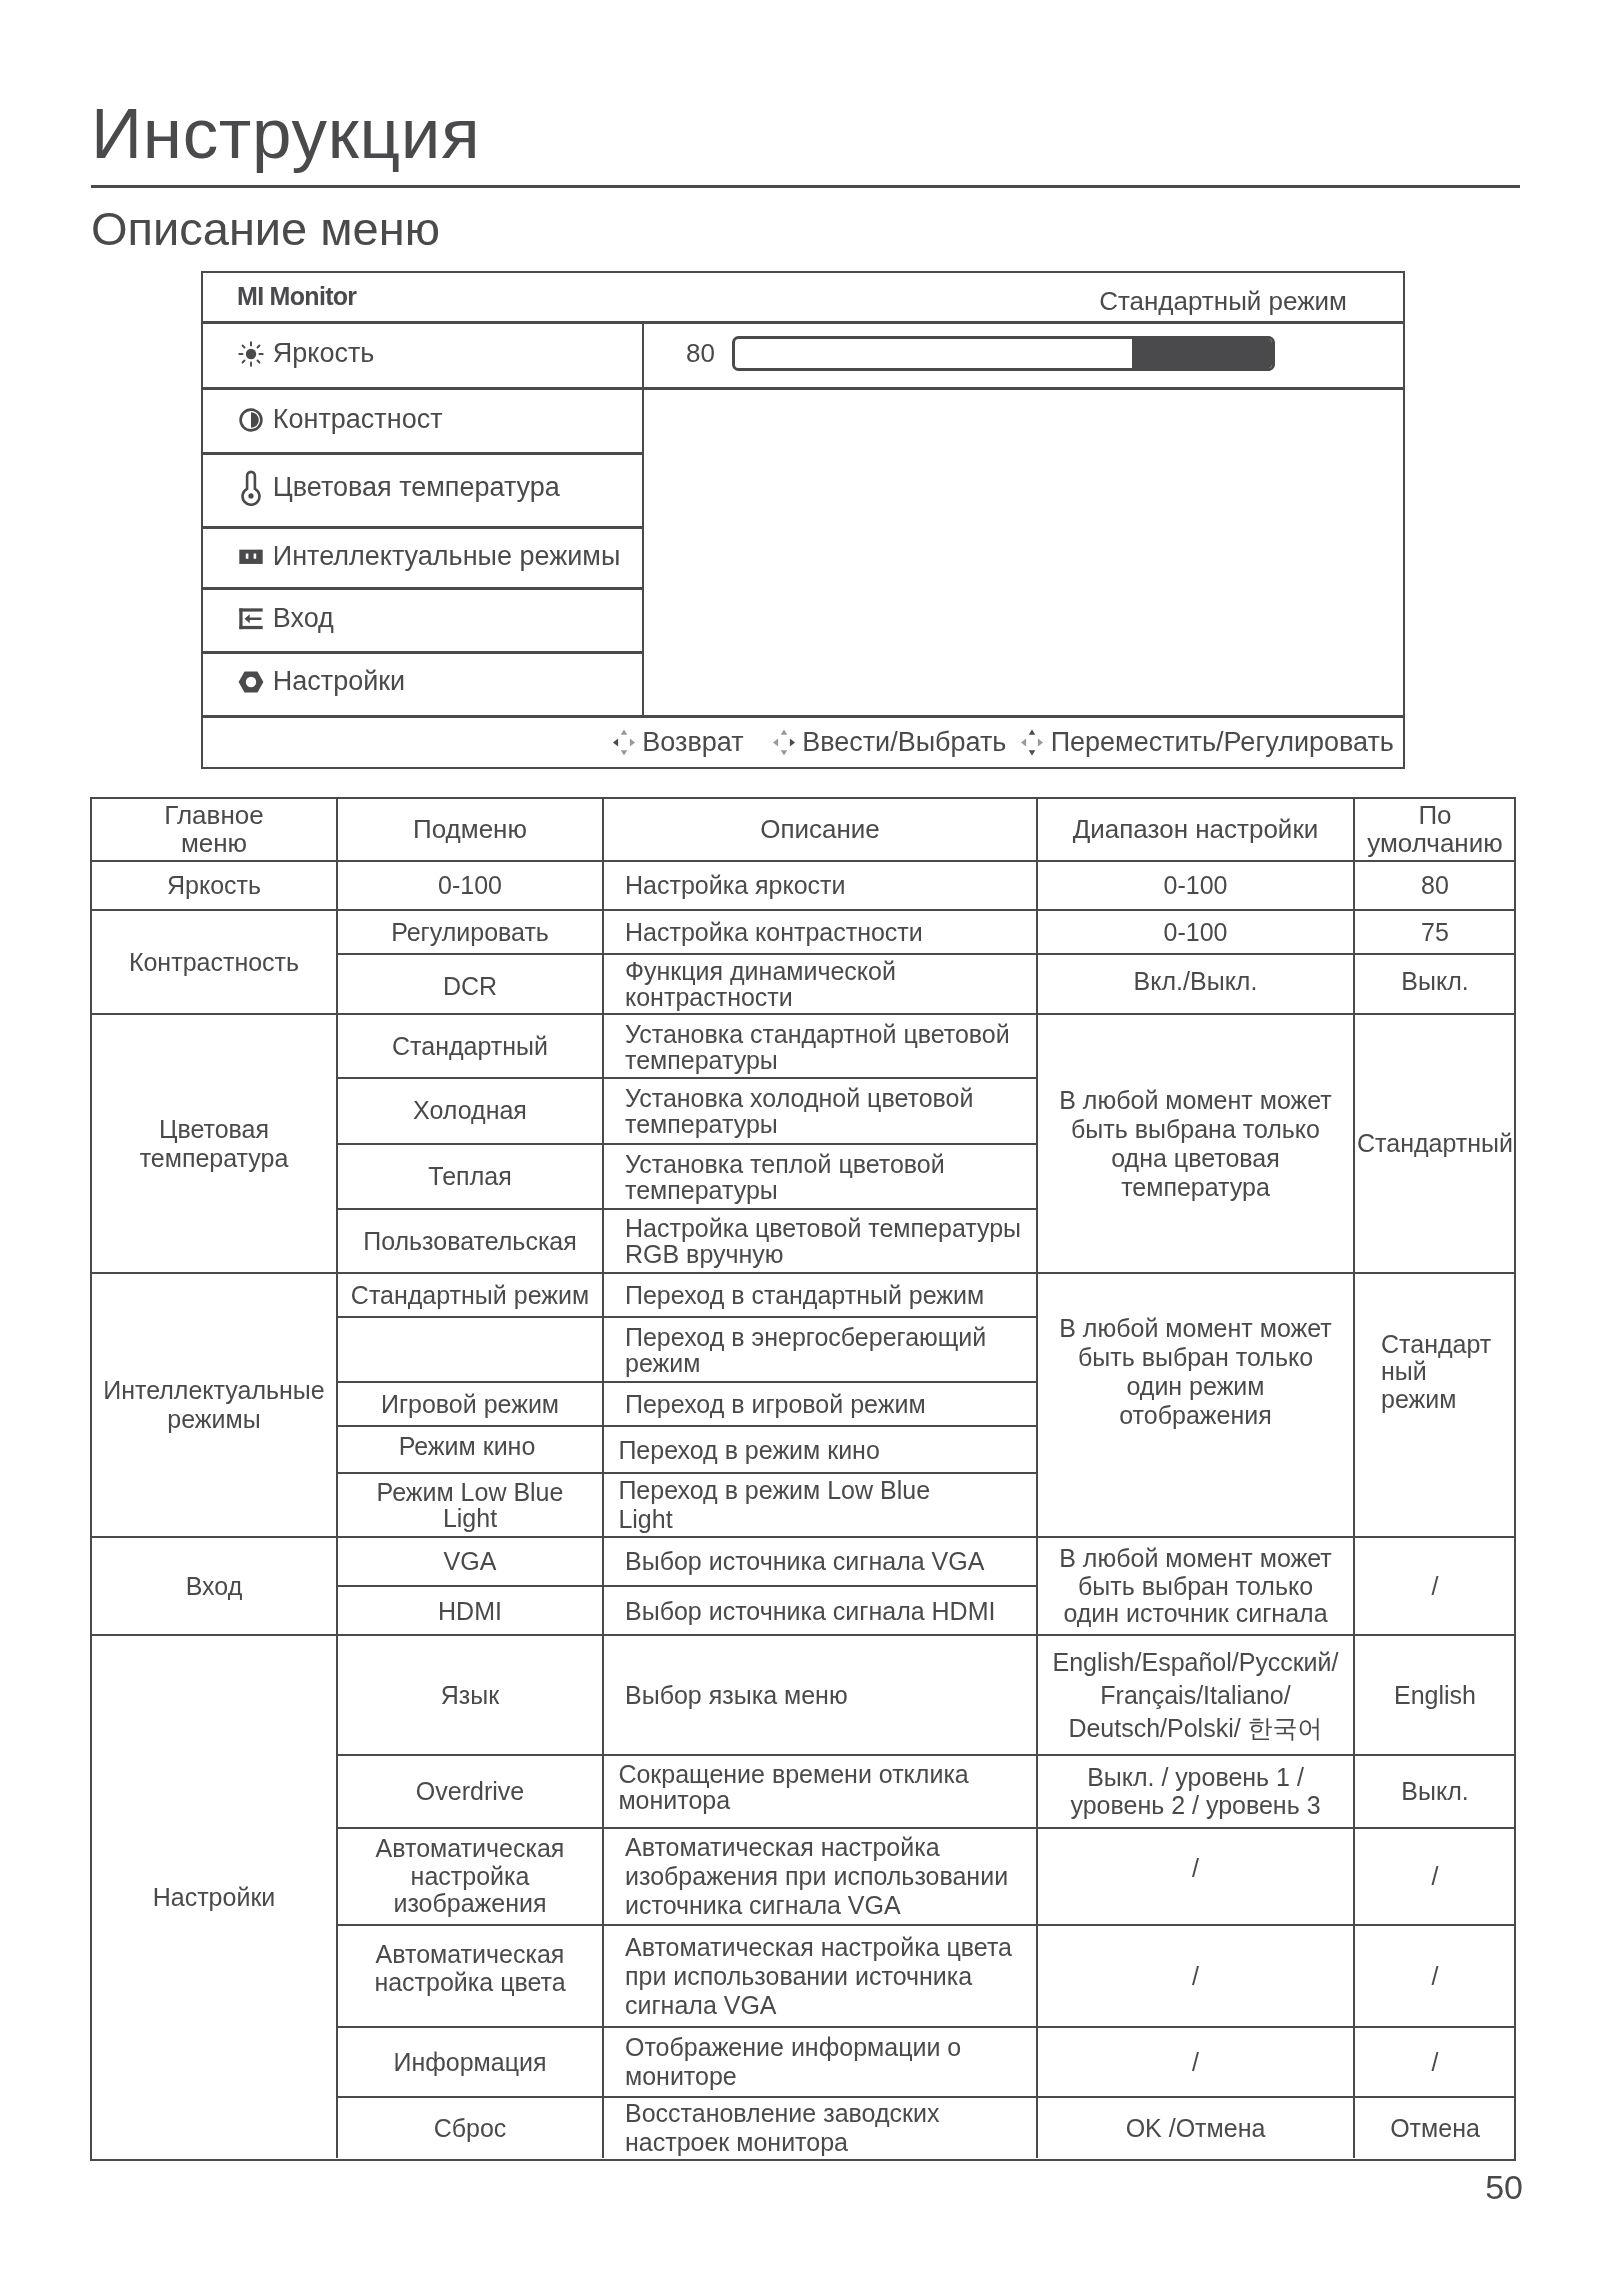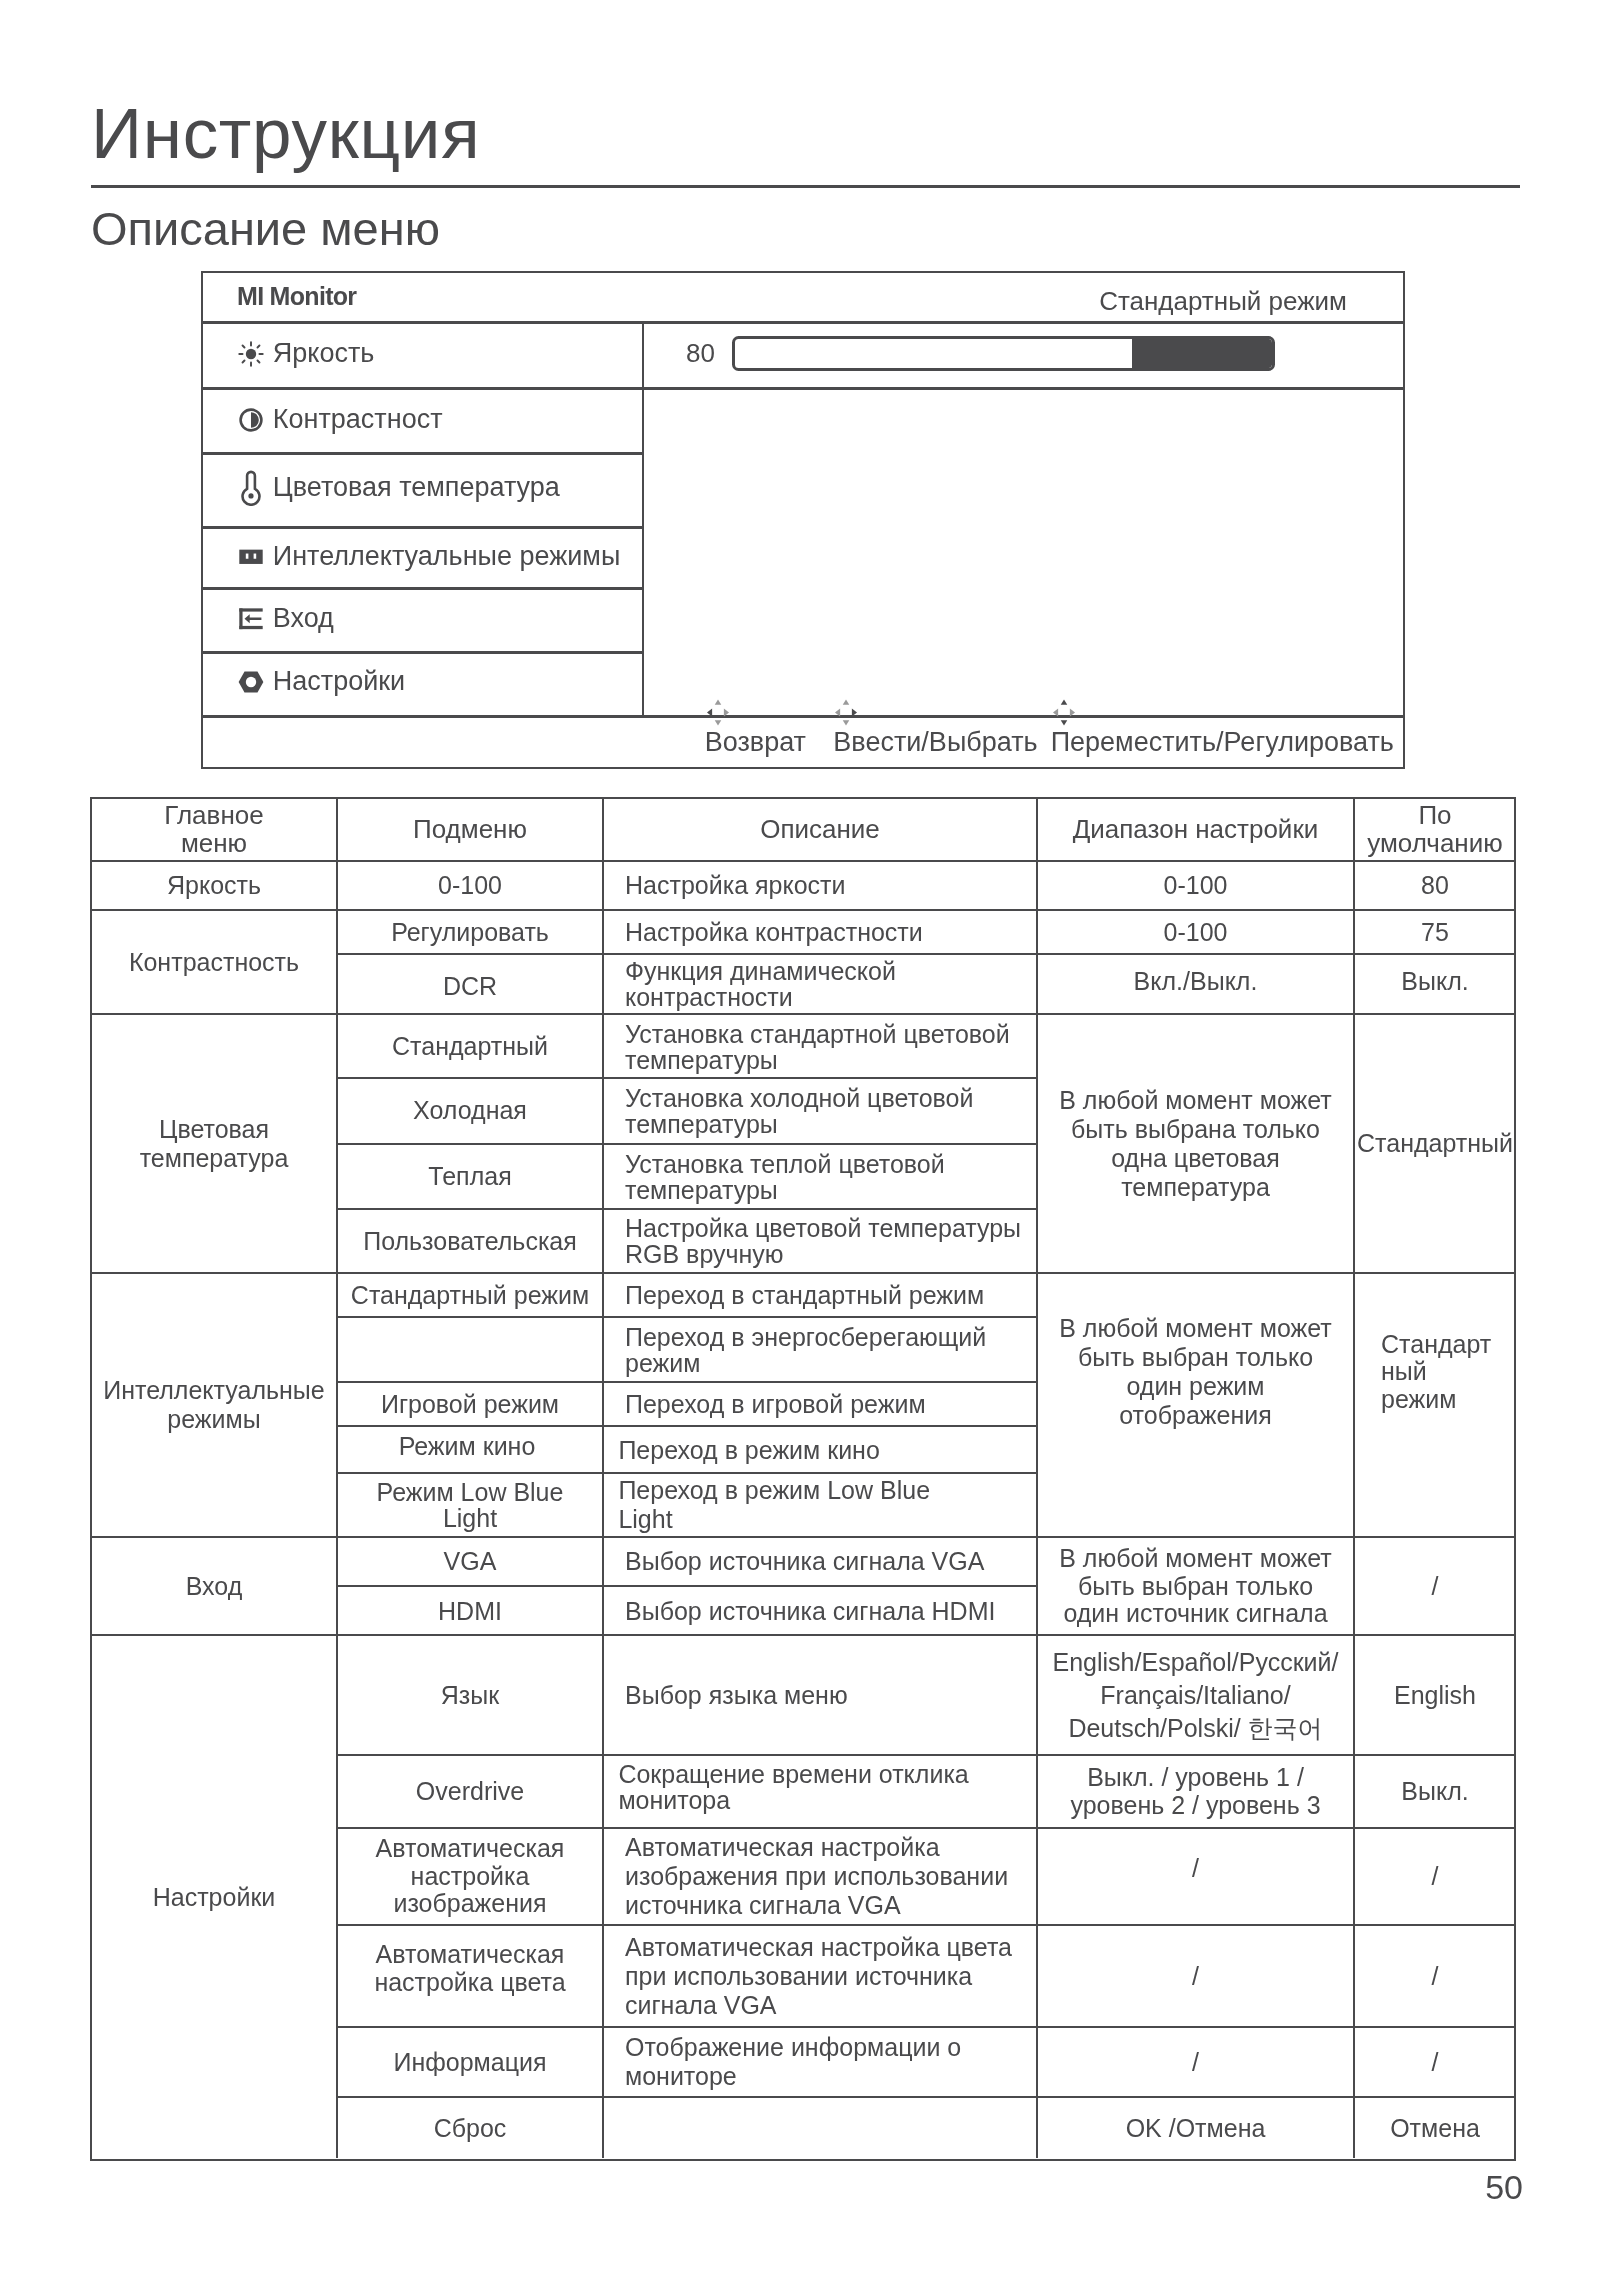--- a/index.html
+++ b/index.html
@@ -15,21 +15,21 @@
   .osd-hline { position:absolute; height:2.6px; background:#4a4a4c; }
   .osd-vline { position:absolute; width:2px; background:#4a4a4c; }
   .osd-brand { position:absolute; left:34px; top:9.1px; font-size:25px; font-weight:bold; letter-spacing:-0.7px; }
   .osd-mode { position:absolute; right:56px; top:13px; font-size:26px; }
   .osd-item { position:absolute; left:33px; height:39px; display:flex; align-items:center; font-size:27px; }
   .osd-item .ico { width:29px; height:29px; margin-right:7.8px; display:inline-flex; align-items:center; justify-content:center; }
   .osd-value { position:absolute; left:483px; top:65px; font-size:26px; }
   .osd-bar { position:absolute; left:529px; top:63px; width:543px; height:35px; border:3.3px solid #4a4a4c; border-radius:6.5px; box-sizing:border-box; overflow:hidden; background:#fff; }
   .osd-bar-fill { position:absolute; right:0; top:0; bottom:0; background:#4a4a4c; }
   .osd-footer { position:absolute; right:9.1px; bottom:9.1px; display:flex; align-items:center; font-size:27px; gap:3.9px; }
-  .nav-hint { display:inline-flex; align-items:flex-start; margin-left:23.5px;flex-direction:column; }
+  .nav-hint { display:inline-flex; align-items:center; margin-left:23.5px; }
   .nav-hint:first-child { margin-left:0; }
   .nav-hint svg { margin-right:5.2px; }
 
   
   #table { left:90px; top:797px; width:1426px; height:1364px; border:2.6px solid #4a4a4c; box-sizing:border-box; }
   .cell { position:absolute; box-sizing:border-box; display:flex; align-items:center; justify-content:center;
           text-align:center; font-size:25px; line-height:29px; color:#4a4a4c; padding:0 6.5px; white-space:pre-line; }
   .cell.left { justify-content:flex-start; text-align:left; padding-left:21px; }
   .cell.hdr { font-size:26px; line-height:27.4px; }
   .hl { position:absolute; height:2px; background:#4a4a4c; }
@@ -301,18 +301,20 @@
   <div class="cell" style="left:946px;width:315px;top:1127px;height:100px;">/</div>
   <div class="cell" style="left:1263px;width:160px;top:1127px;height:100px;">/</div>
 
   <div class="cell" style="left:246px;width:264px;top:1229px;height:68px;">Информация</div>
   <div class="cell left" style="left:512px;width:432px;top:1229px;height:68px;line-height:29px;">Отображение информации о
 мониторе</div>
   <div class="cell" style="left:946px;width:315px;top:1229px;height:68px;">/</div>
   <div class="cell" style="left:1263px;width:160px;top:1229px;height:68px;">/</div>
 
   <div class="cell" style="left:246px;width:264px;top:1299px;height:60px;">Сброс</div>
+  <div class="cell left" style="left:512px;width:432px;top:1299px;height:60px;line-height:29px;">Восстановление заводских
+настроек монитора</div>
   <div class="cell" style="left:946px;width:315px;top:1299px;height:60px;">OK /Отмена</div>
   <div class="cell" style="left:1263px;width:160px;top:1299px;height:60px;">Отмена</div>
 </div>
 
 <div class="abs" id="page-number">50</div>
 
 
 </body></html>

